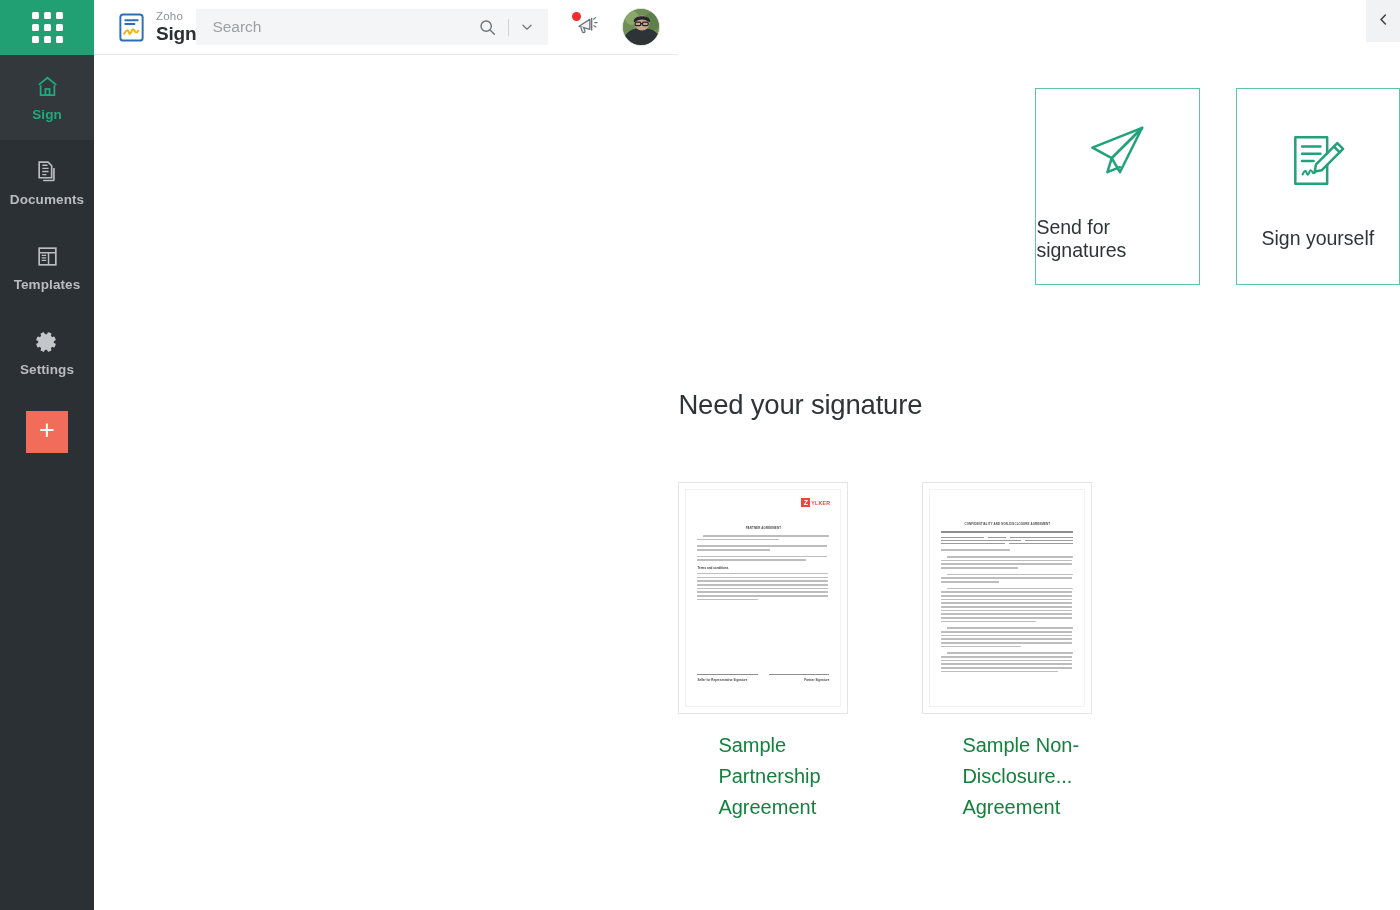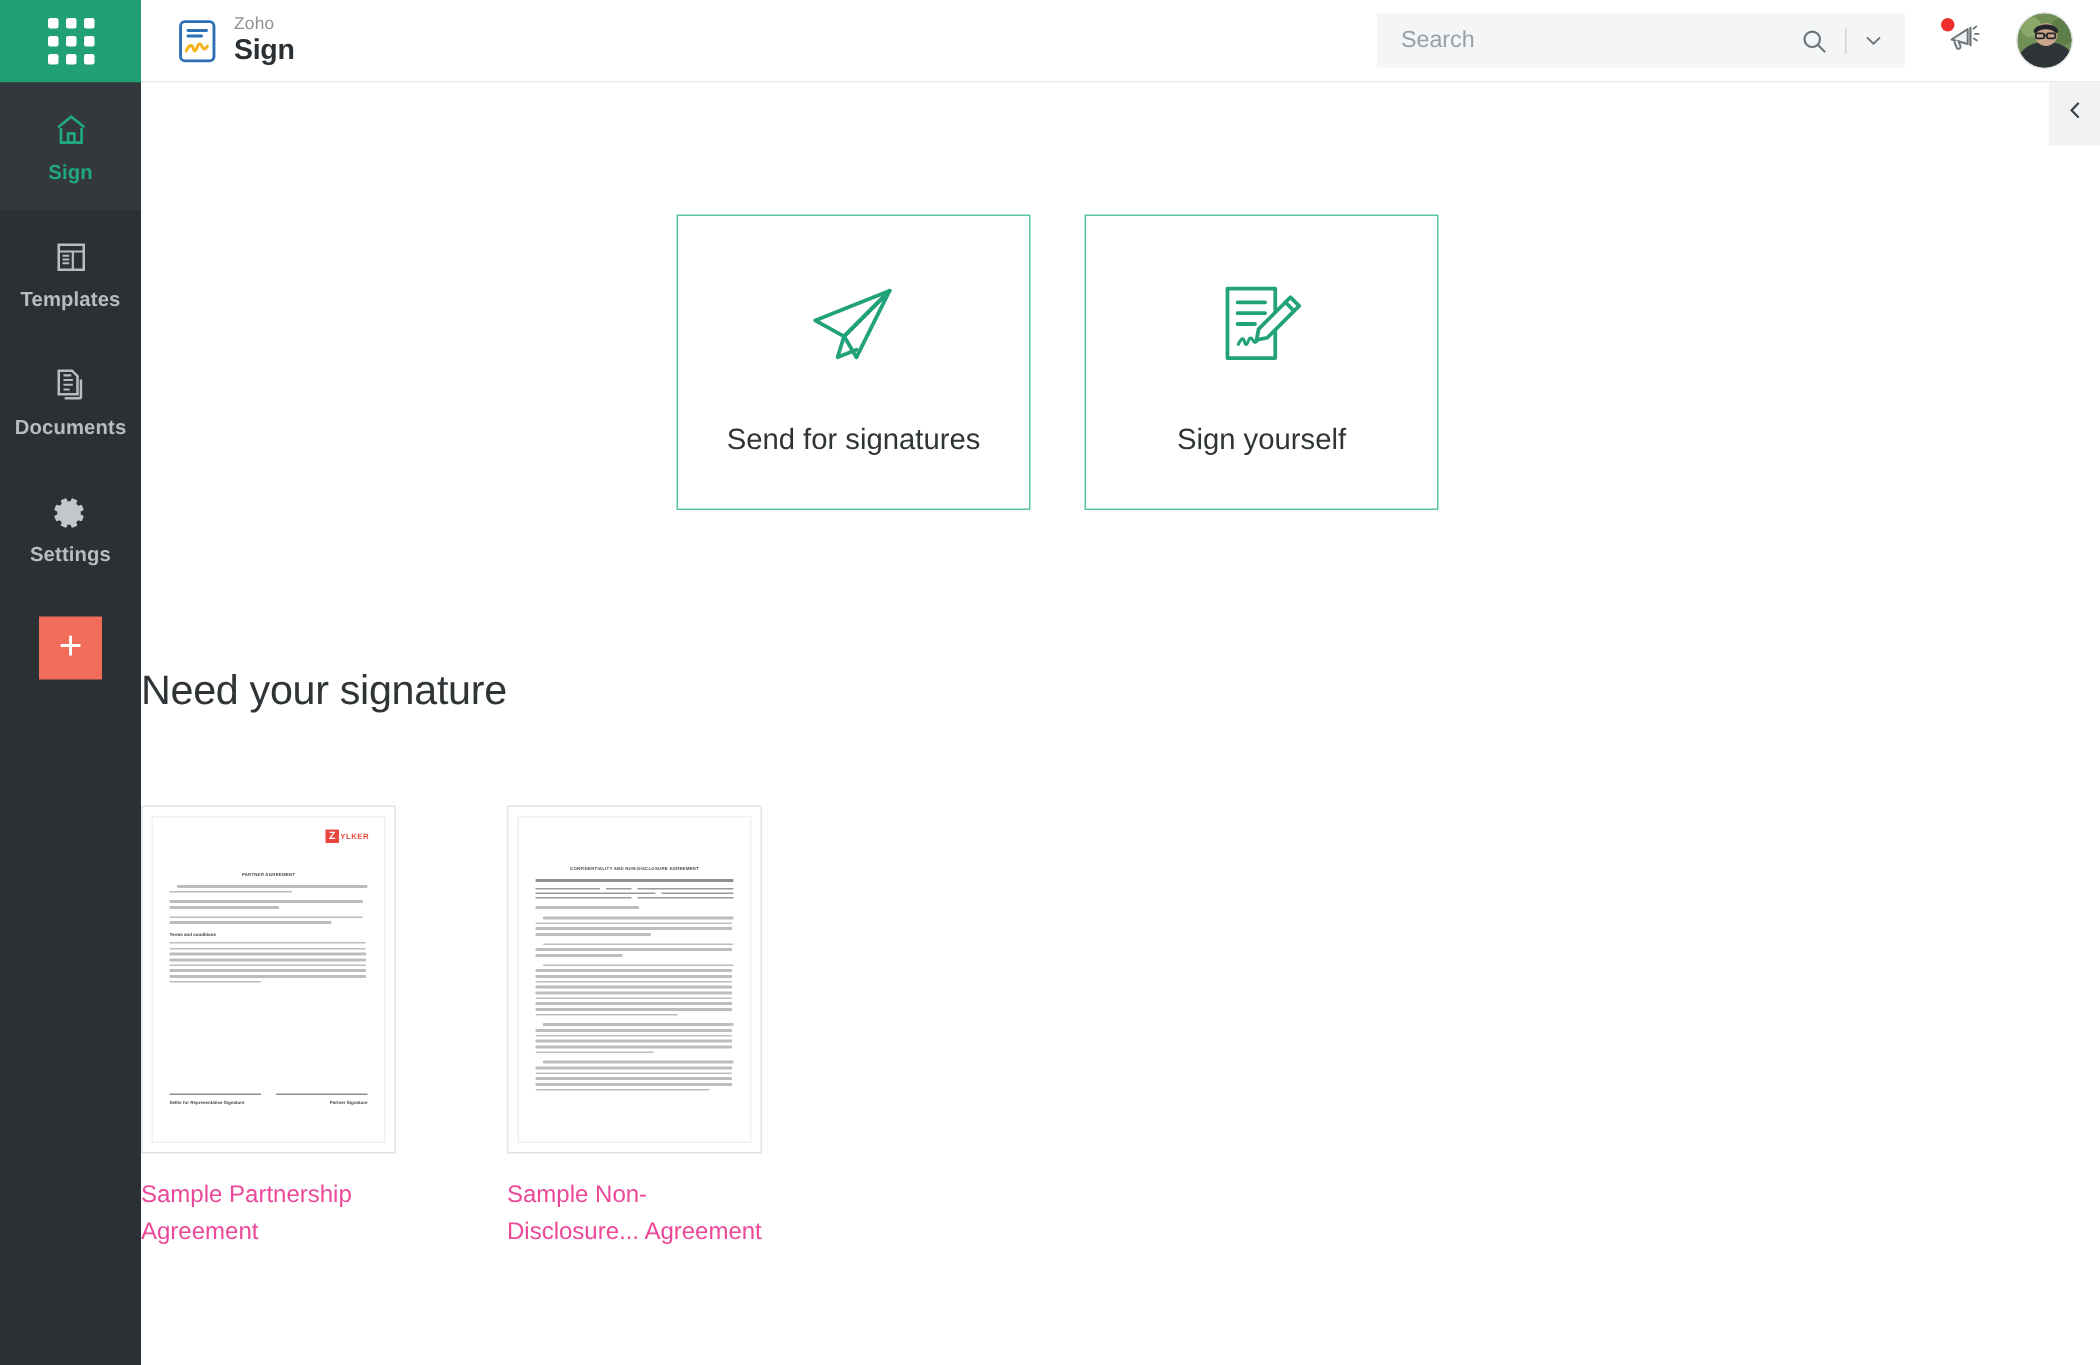--- a/index.html
+++ b/index.html
@@ -46,21 +46,21 @@
 
   .add-wrap { display: flex; justify-content: center; margin-top: 16px; }
   .add-btn {
     width: 42px; height: 42px; background: #f26c5a;
     display: flex; align-items: center; justify-content: center;
     cursor: pointer; border: none;
   }
   .add-btn span { color: #fff; font-size: 27px; line-height: 1; font-weight: 300; margin-top: -3px; }
 
   
-  .right { flex: 1 1 auto; display: flex; flex-direction: column; min-width: 0; border-radius: 20px; }
+  .right { flex: 1 1 auto; display: flex; flex-direction: row; min-width: 0; border-radius: 20px; }
 
   
   .header {
     height: 55px; background: #fff;
     border-bottom: 1px solid #e6e8ea;
     display: flex; align-items: center;
     padding: 0 18px 0 22px;
     flex: 0 0 55px;
   }
   .logo { display: flex; align-items: center; gap: 9px; cursor: pointer; }
@@ -148,21 +148,21 @@
   .tl.b { background: #8e8e8e; }
   .para { margin-bottom: 5px; }
   .sub { font-size: 3px; font-weight: bold; color: #3c3c3c; margin-bottom: 3px; }
   .siglines { position: absolute; left: 11px; right: 11px; bottom: 24px; display: flex; justify-content: space-between; }
   .sigcol { width: 46%; }
   .sigrule { height: 1px; background: #8e8e8e; margin-bottom: 3px; }
   .signame { font-size: 3px; color: #4a4a4a; line-height: 1.35; font-weight: bold; }
   .nda-lines { margin: 4px 0 5px; }
   .nda-blank { display: flex; gap: 4px; margin-bottom: 2.4px; }
   .nda-blank i { flex: 1; height: 1px; background: #9a9a9a; }
-  .doc-name { margin-top: 16px; font-size: 16px; color: #ec4899; line-height: 1.55; }
+  .doc-name { margin-top: 16px; font-size: 20px; color: #15803d; line-height: 1.55; margin-left: 40px; }
 </style>
 </head>
 <body>
 
 <div id="app">
 
   <div class="sidebar">
 
     <div class="app-launcher">
       <span class="grid-icon">
@@ -187,37 +187,37 @@
             <path d="M5.4 10.8v9.4h13.2v-9.4"></path>
             <rect x="10" y="14.4" width="4" height="5.8"></rect>
           </svg>
         </span>
         <span class="nav-label">Sign</span>
       </div>
 
       <div class="nav-item">
         <span class="nav-icon">
           <svg width="25" height="25" viewBox="0 0 24 24" fill="none" stroke="#b9bdc0" stroke-width="1.6">
+            <path d="M4 3h8.5L16 6.5V18H4z"></path>
+            <path d="M7 6h5M7 9h6M7 12h6M7 15h4" stroke-width="1.3"></path>
+            <path d="M7.8 20.6h9.4c.6 0 1-.4 1-1V8.6"></path>
+          </svg>
+        </span>
+        <span class="nav-label">Documents</span>
+      </div>
+
+      <div class="nav-item">
+        <span class="nav-icon">
+          <svg width="25" height="25" viewBox="0 0 24 24" fill="none" stroke="#b9bdc0" stroke-width="1.6">
             <rect x="4" y="4" width="16" height="16"></rect>
             <path d="M4 8.3h16M13 8.3V20" stroke-width="1.4"></path>
             <path d="M6.4 11h4.3M6.4 13.4h4.3M6.4 15.8h4.3" stroke-width="1.2"></path>
           </svg>
         </span>
         <span class="nav-label">Templates</span>
-      </div>
-
-      <div class="nav-item">
-        <span class="nav-icon">
-          <svg width="25" height="25" viewBox="0 0 24 24" fill="none" stroke="#b9bdc0" stroke-width="1.6">
-            <path d="M4 3h8.5L16 6.5V18H4z"></path>
-            <path d="M7 6h5M7 9h6M7 12h6M7 15h4" stroke-width="1.3"></path>
-            <path d="M7.8 20.6h9.4c.6 0 1-.4 1-1V8.6"></path>
-          </svg>
-        </span>
-        <span class="nav-label">Documents</span>
       </div>
 
 
 
       <div class="nav-item">
         <span class="nav-icon">
           <svg width="24" height="24" viewBox="0 0 24 24" fill="#c3c7ca">
             <path d="M12 8.4a3.6 3.6 0 1 0 0 7.2 3.6 3.6 0 0 0 0-7.2zm0 5.5a1.9 1.9 0 1 1 0-3.8 1.9 1.9 0 0 1 0 3.8z"></path>
             <path d="M20.3 13.6l-1.5-.6a7 7 0 0 0 0-2l1.5-.6c.4-.2.6-.6.4-1l-1-2.4c-.2-.4-.6-.6-1-.4l-1.5.6a7 7 0 0 0-1.4-1.4l.6-1.5c.2-.4 0-.8-.4-1l-2.4-1c-.4-.2-.8 0-1 .4l-.6 1.5a7 7 0 0 0-2 0l-.6-1.5c-.2-.4-.6-.6-1-.4l-2.4 1c-.4.2-.6.6-.4 1l.6 1.5a7 7 0 0 0-1.4 1.4l-1.5-.6c-.4-.2-.8 0-1 .4l-1 2.4c-.2.4 0 .8.4 1l1.5.6a7 7 0 0 0 0 2l-1.5.6c-.4.2-.6.6-.4 1l1 2.4c.2.4.6.6 1 .4l1.5-.6a7 7 0 0 0 1.4 1.4l-.6 1.5c-.2.4 0 .8.4 1l2.4 1c.4.2.8 0 1-.4l.6-1.5a7 7 0 0 0 2 0l.6 1.5c.2.4.6.6 1 .4l2.4-1c.4-.2.6-.6.4-1l-.6-1.5a7 7 0 0 0 1.4-1.4l1.5.6c.4.2.8 0 1-.4l1-2.4c.2-.4 0-.8-.4-1z"></path>
           </svg>

